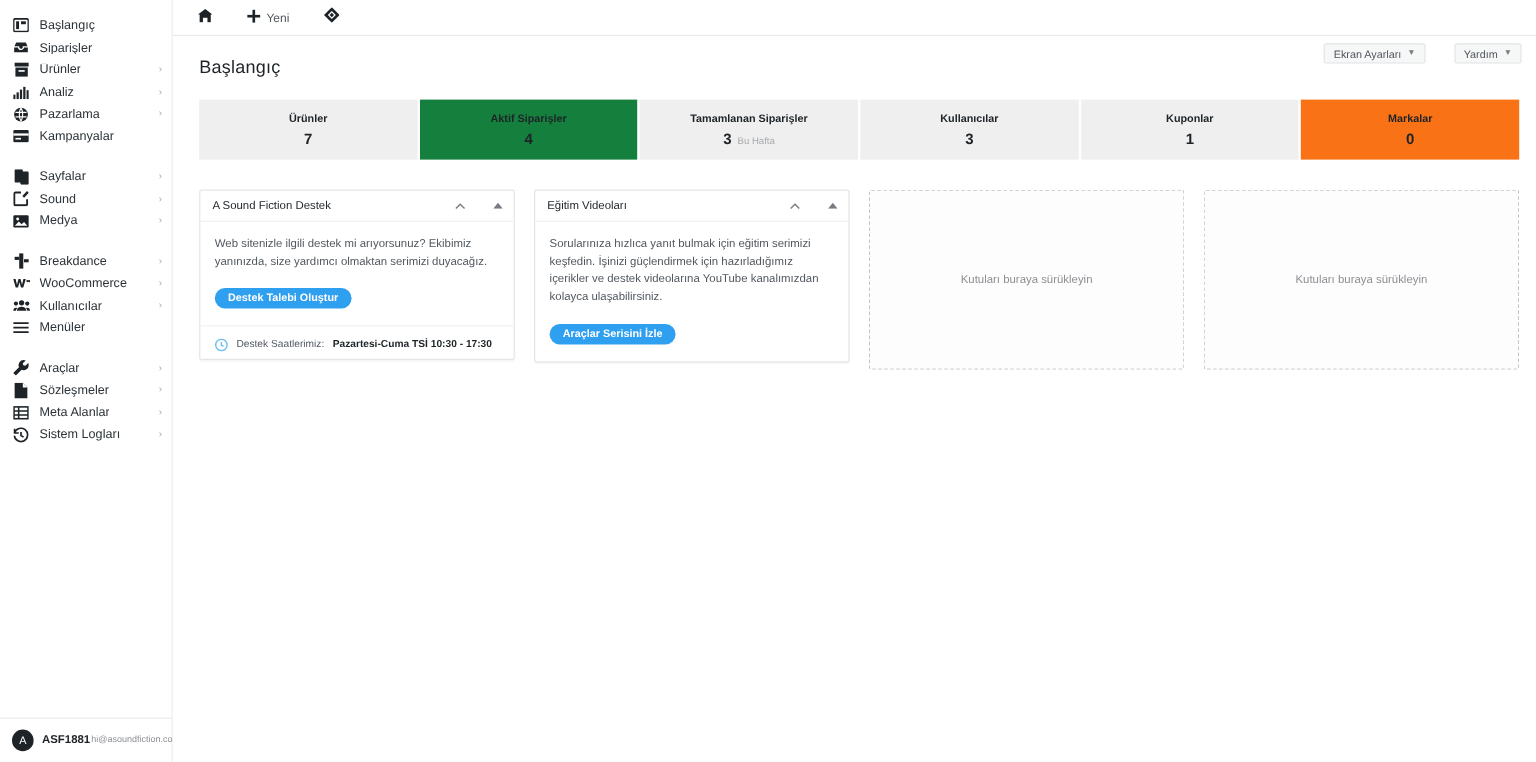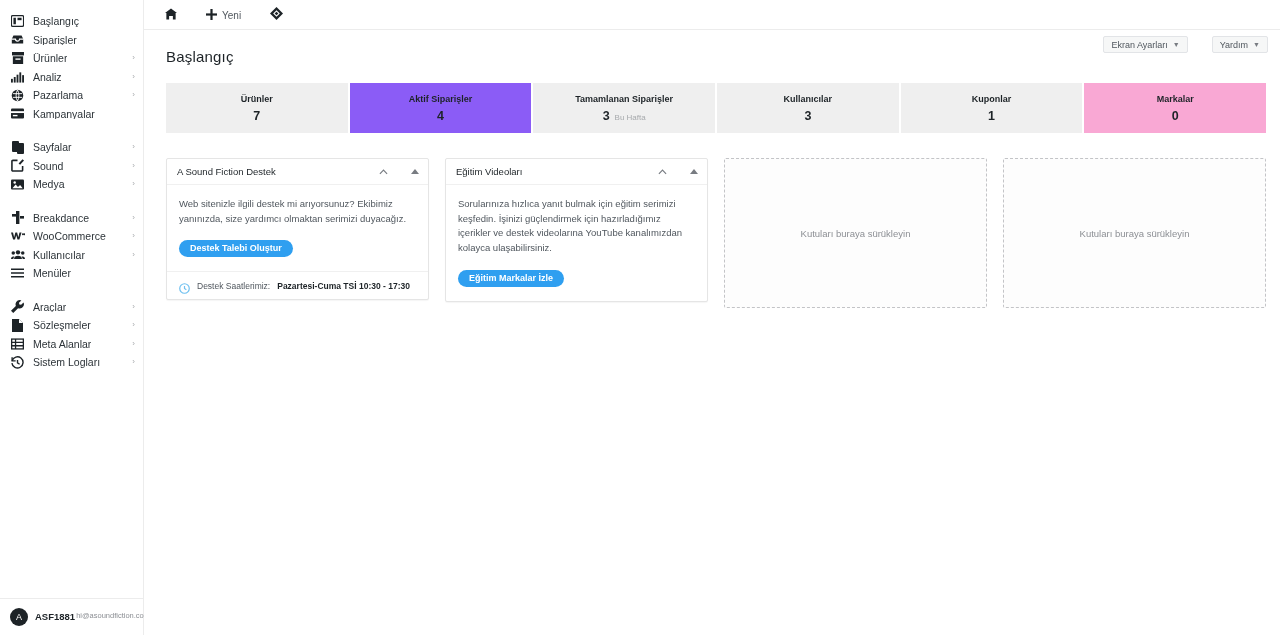--- a/index.html
+++ b/index.html
@@ -127,22 +127,22 @@
     display: flex; gap: 2px;
     margin: 18px 0 0 8px;
   }
   .stat {
     flex: 1 1 0; height: 50px;
     background: #efefef;
     display: flex; flex-direction: column;
     align-items: center; justify-content: center; gap: 5px;
     cursor: pointer;
   }
-  .stat.accent { background: #8b5cf6; }
-  .stat.accent-soft { background: #f9a8d4; }
+  .stat.accent { background: #15803d; }
+  .stat.accent-soft { background: #f97316; }
   .stat-label { font-size: 9px; font-weight: bold; color: #1d2327; }
   .stat-value {
     font-size: 12.5px; font-weight: bold; color: #1d2327;
     display: flex; align-items: baseline; gap: 5px;
   }
   .stat-sub { font-size: 8px; font-weight: normal; color: #a7aaad; }
 
   
   .widgets {
     display: flex; gap: 16px;
@@ -563,21 +563,21 @@
             </span>
             <span class="chev-btn">
               <svg width="8" height="5" viewBox="0 0 8 5" fill="currentColor">
                   <path d="M4 0 8 5H0z"></path>
                 </svg>
             </span>
           </span>
         </div>
         <div class="panel-body">
           <p class="panel-text">Sorularınıza hızlıca yanıt bulmak için eğitim serimizi keşfedin. İşinizi güçlendirmek için hazırladığımız içerikler ve destek videolarına YouTube kanalımızdan kolayca ulaşabilirsiniz.</p>
-          <button class="btn-primary">Eğitim Markalar İzle</button>
+          <button class="btn-primary">Araçlar Serisini İzle</button>
         </div>
       </div>
     </div>
 
     <div class="wcol drop">
       <div class="dropzone">
         <span class="dropzone-text">Kutuları buraya sürükleyin</span>
       </div>
     </div>
 

